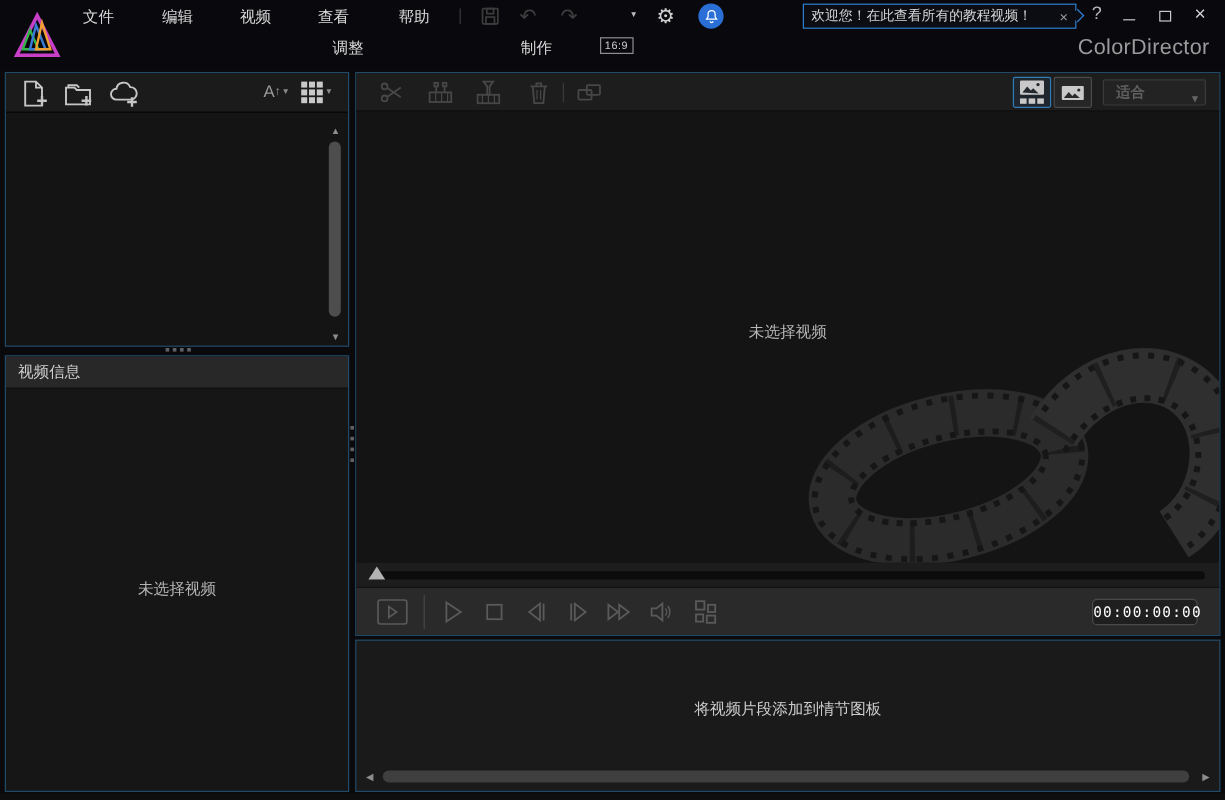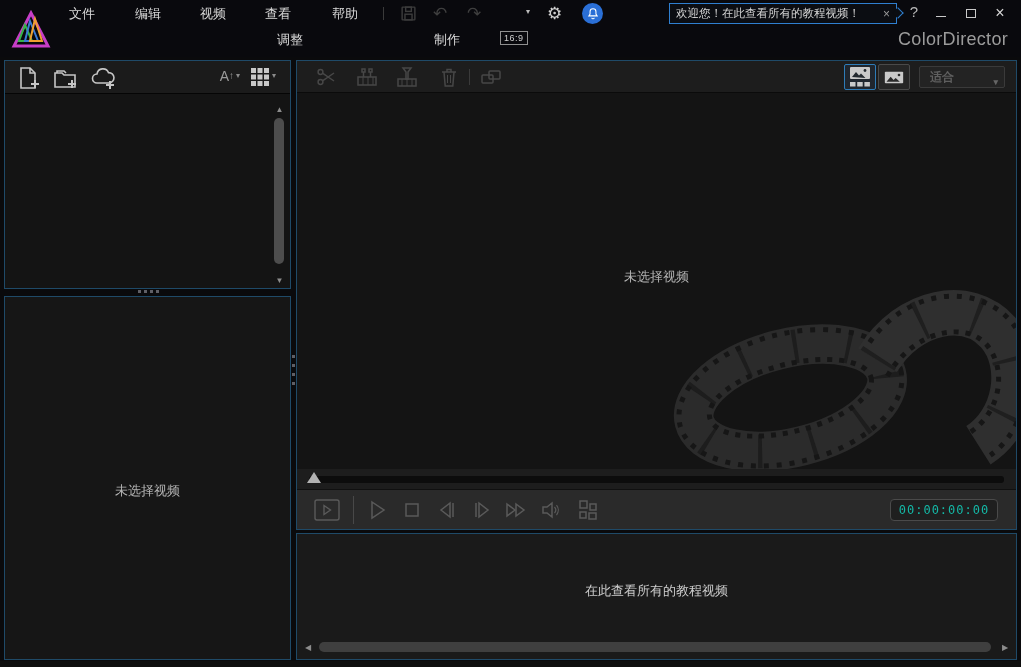--- a/index.html
+++ b/index.html
@@ -83,23 +83,23 @@
   .film { position:absolute; right:-2px; bottom:-6px; }
   
   .pv-seek { position:absolute; left:0; right:0; bottom:40px; height:20px; background:#1d1d1d; }
   .seek-track { position:absolute; left:12px; right:12px; top:7px; height:7px; background:#0c0c0c; border-radius:3px; }
   .playhead { position:absolute; left:10px; top:3px; width:0; height:0;
     border-left:7px solid transparent; border-right:7px solid transparent; border-bottom:11px solid #b2b2b2; }
   
   .pv-controls { position:absolute; left:0; right:0; bottom:0; height:40px; background:#2a2a2a; border-top:1px solid #101010; }
   .ctl { position:absolute; top:7px; width:28px; height:26px; }
   .ctl-divider { position:absolute; left:56px; top:6px; width:1px; height:28px; background:#484848; }
-  .timecode { position:absolute; right:18px; top:9px; width:108px; height:22px; background:#1f1f1f;
+  .timecode { position:absolute; right:18px; top:9px; width:88px; height:22px; background:#1f1f1f;
     border:1px solid #4a4a4a; border-radius:4px; text-align:center; line-height:20px;
-    font-family:"DejaVu Sans Mono", monospace; font-size:12px; color:#14b8a6; letter-spacing:1px; }
+    font-family:"DejaVu Sans Mono", monospace; font-size:12px; color:#ffffff; letter-spacing:1px; }
   
   .sb-empty { top:48px; color:#cdcdcd; }
   .bottom-strip { position:absolute; left:0; top:661px; width:100%; height:6px; background:#0e0e0e; }
   svg { display:block; }
 </style>
 </head>
 <body>
 
 <div class="app">
 
@@ -220,20 +220,21 @@
       <div class="dot"></div>
   </div>
   <div class="v-split">
     <div class="dot"></div>
       <div class="dot"></div>
       <div class="dot"></div>
       <div class="dot"></div>
   </div>
 
   <div class="panel info-panel">
+    <div class="info-header">视频信息</div>
     <div class="empty-text" style="top:185px">未选择视频</div>
   </div>
 
   <div class="panel pv-panel">
     <div class="pv-toolbar">
       <div class="pv-tb-icon" style="left:18px">
         <svg width="24" height="24" viewBox="0 0 24 24" fill="none" stroke="#474747" stroke-width="1.5">
           <circle cx="5.5" cy="7" r="2.4"></circle>
             <circle cx="5.5" cy="17" r="2.4"></circle>
           <path d="M7.5 8.2 L19 16 M7.5 15.8 L19 8"></path>
@@ -364,21 +365,21 @@
             <rect x="16" y="7" width="6" height="6"></rect>
           <rect x="6" y="15" width="6" height="6"></rect>
             <rect x="15" y="16" width="7" height="6"></rect>
         </svg>
       </div>
       <div class="timecode">00:00:00:00</div>
     </div>
   </div>
 
   <div class="panel sb-panel">
-    <div class="empty-text sb-empty">在此查看所有的教程视频</div>
+    <div class="empty-text sb-empty">将视频片段添加到情节图板</div>
     <div class="h-scroll">
       <span class="scroll-arrow" style="left:2px; top:2px; width:10px">◀</span>
       <div class="h-thumb"></div>
       <span class="scroll-arrow" style="left:auto; right:2px; top:2px; width:10px">▶</span>
     </div>
   </div>
 
   <div class="bottom-strip"></div>
 </div>
 

